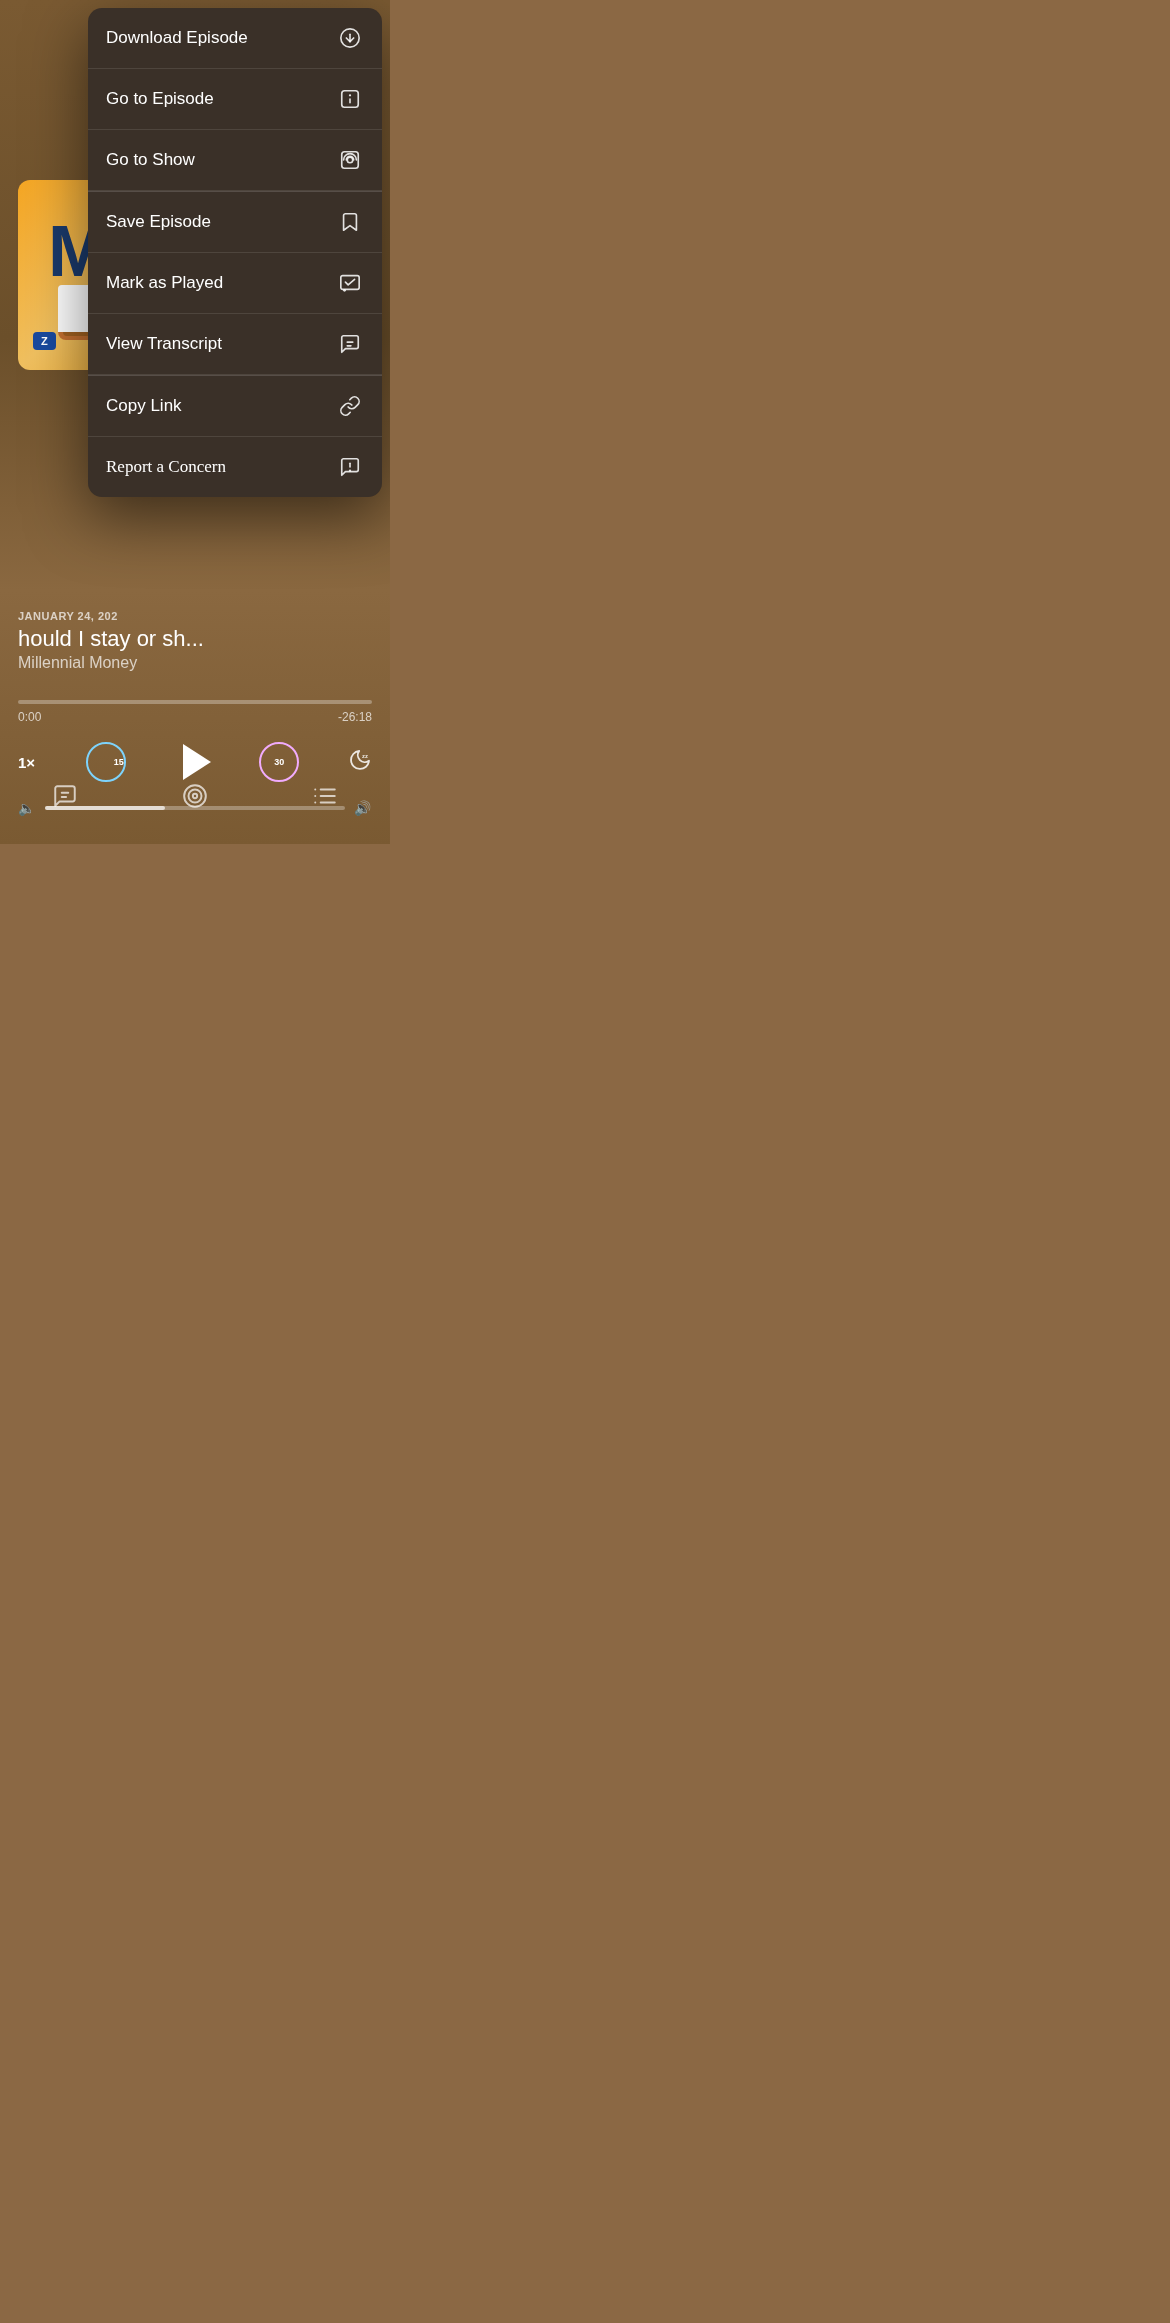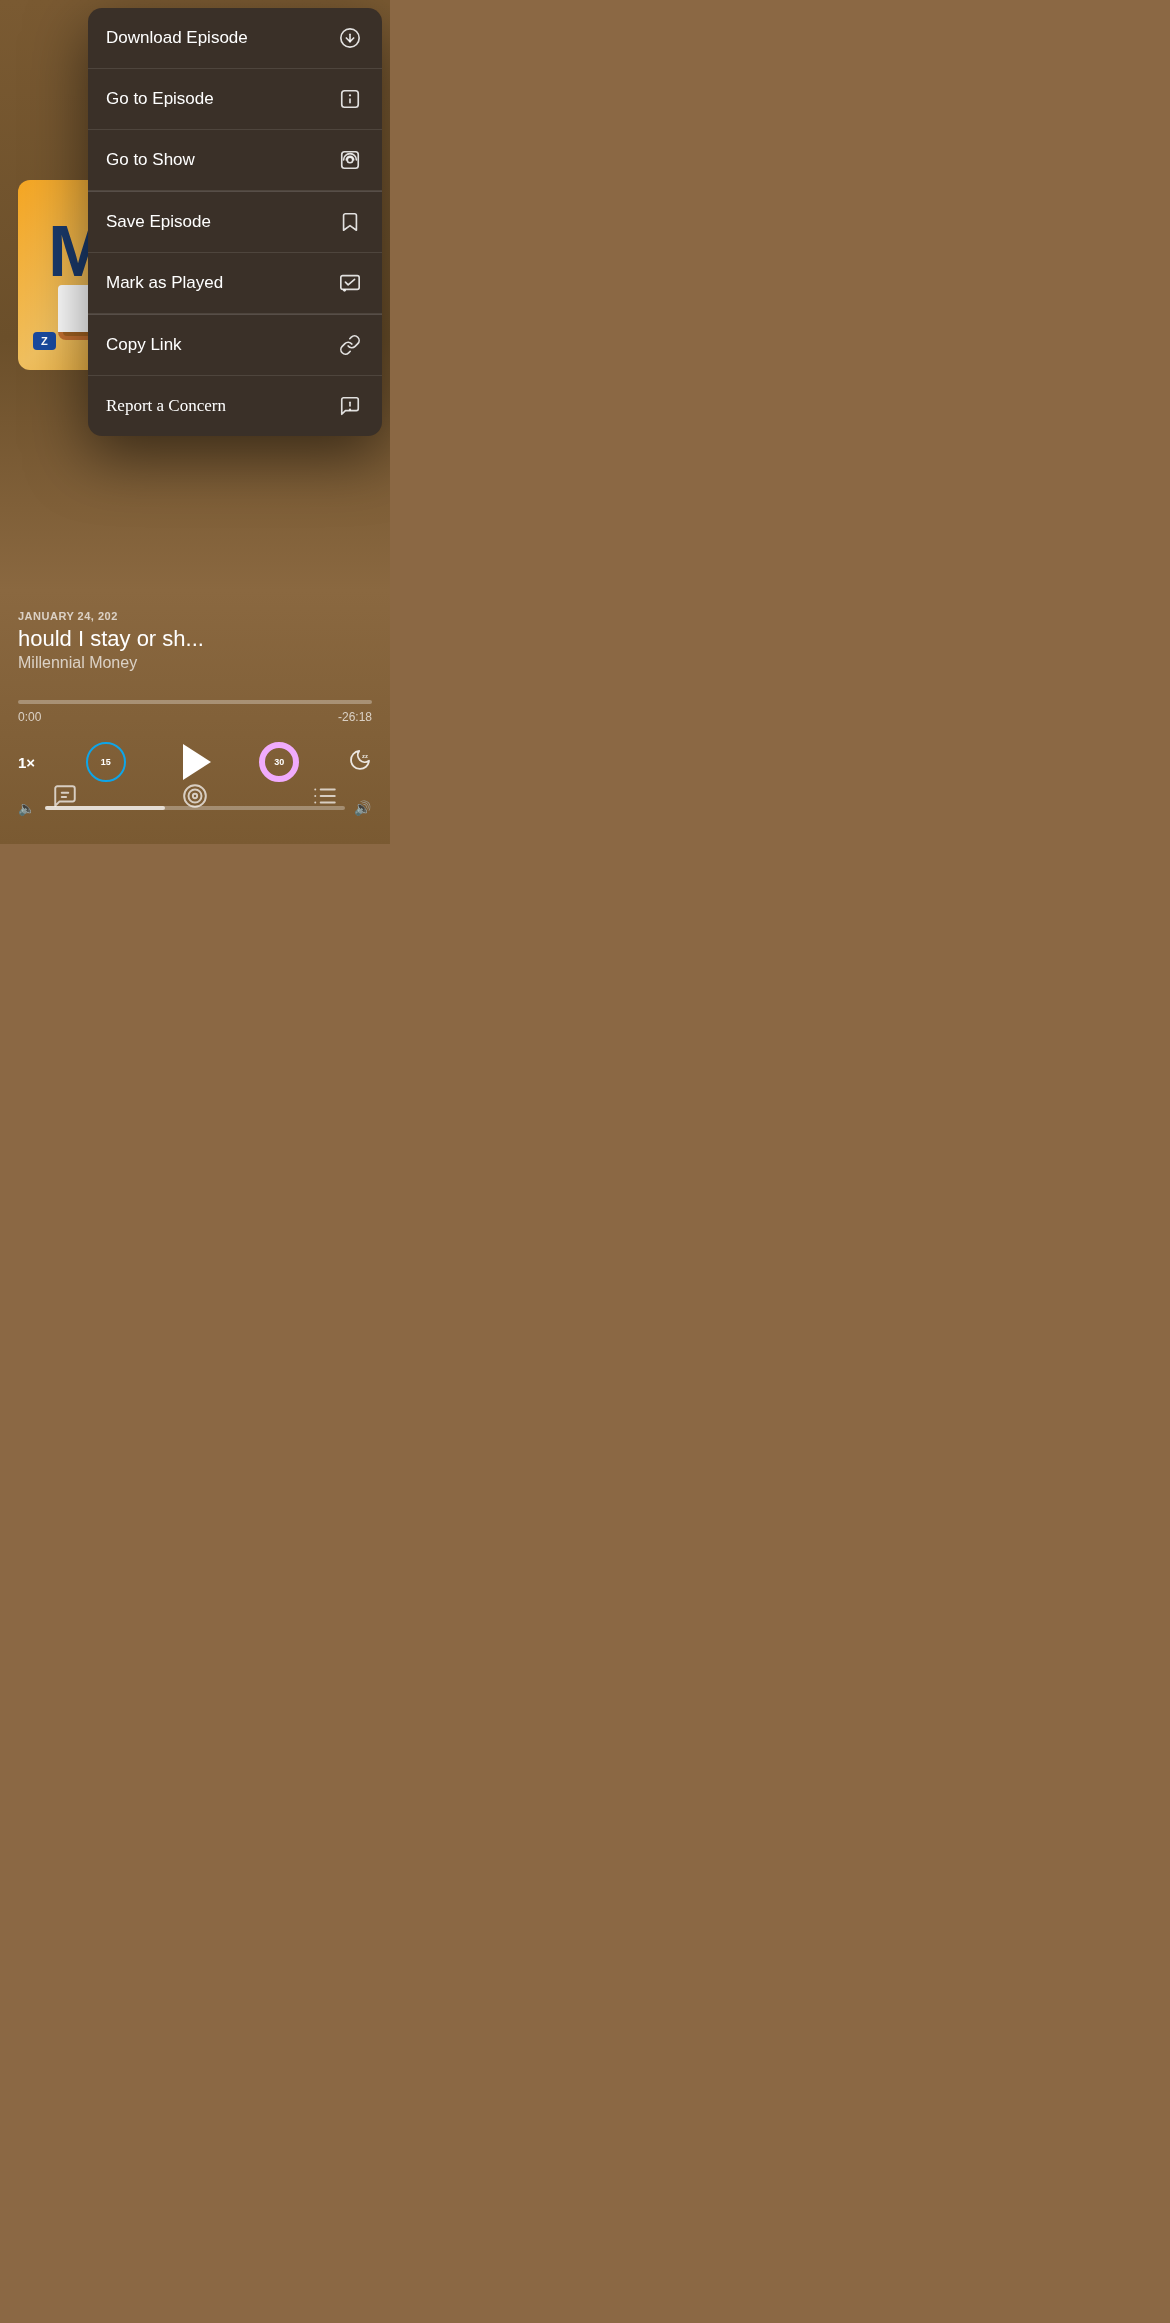--- a/index.html
+++ b/index.html
@@ -187,25 +187,25 @@
       height: 44px;
       display: flex;
       align-items: center;
       justify-content: center;
       color: #fff;
     }
 
     .skip-back-circle {
       width: 40px;
       height: 40px;
-      border: 2px solid #0ea5e9;
+      border: 2px solid #7dd3fc;
       border-radius: 50%;
       display: flex;
       align-items: center;
-      justify-content: center;
+      justify-content: flex-end;
       position: relative;
     }
 
     .skip-back-circle span {
       font-size: 9px;
       font-weight: 700;
       color: #fff;
     }
 
     .play-btn {
@@ -213,21 +213,21 @@
       height: 0;
       border-left: 28px solid #fff;
       border-top: 18px solid transparent;
       border-bottom: 18px solid transparent;
       margin-left: 6px;
     }
 
     .skip-forward-circle {
       width: 40px;
       height: 40px;
-      border: 6px solid #f0abfc;
+      border: 2px solid #f0abfc;
       border-radius: 50%;
       display: flex;
       align-items: center;
       justify-content: center;
     }
 
     .skip-forward-circle span {
       font-size: 9px;
       font-weight: 700;
       color: #fff;
@@ -497,20 +497,30 @@
     <span class="menu-item-label">Mark as Played</span>
     <div class="menu-item-icon">
       <svg class="icon-svg" viewBox="0 0 24 24">
         <rect x="2" y="4" width="20" height="15" rx="2"></rect>
         <polyline points="7 11 10 14 17 8"></polyline>
         <circle cx="6" cy="20" r="1.5" fill="rgba(255,255,255,0.85)" stroke="none"></circle>
       </svg>
     </div>
   </div>
 
+  <div class="menu-item">
+    <span class="menu-item-label">View Transcript</span>
+    <div class="menu-item-icon">
+      <svg class="icon-svg" viewBox="0 0 24 24">
+        <path d="M21 15a2 2 0 0 1-2 2H7l-4 4V5a2 2 0 0 1 2-2h14a2 2 0 0 1 2 2z"></path>
+        <line x1="9" y1="10" x2="15" y2="10"></line>
+        <line x1="9" y1="14" x2="13" y2="14"></line>
+      </svg>
+    </div>
+  </div>
 
   <div class="menu-divider"></div>
 
 
   <div class="menu-item">
     <span class="menu-item-label">Copy Link</span>
     <div class="menu-item-icon">
       <svg class="icon-svg" viewBox="0 0 24 24">
         <path d="M10 13a5 5 0 0 0 7.54.54l3-3a5 5 0 0 0-7.07-7.07l-1.72 1.71"></path>
         <path d="M14 11a5 5 0 0 0-7.54-.54l-3 3a5 5 0 0 0 7.07 7.07l1.71-1.71"></path>

